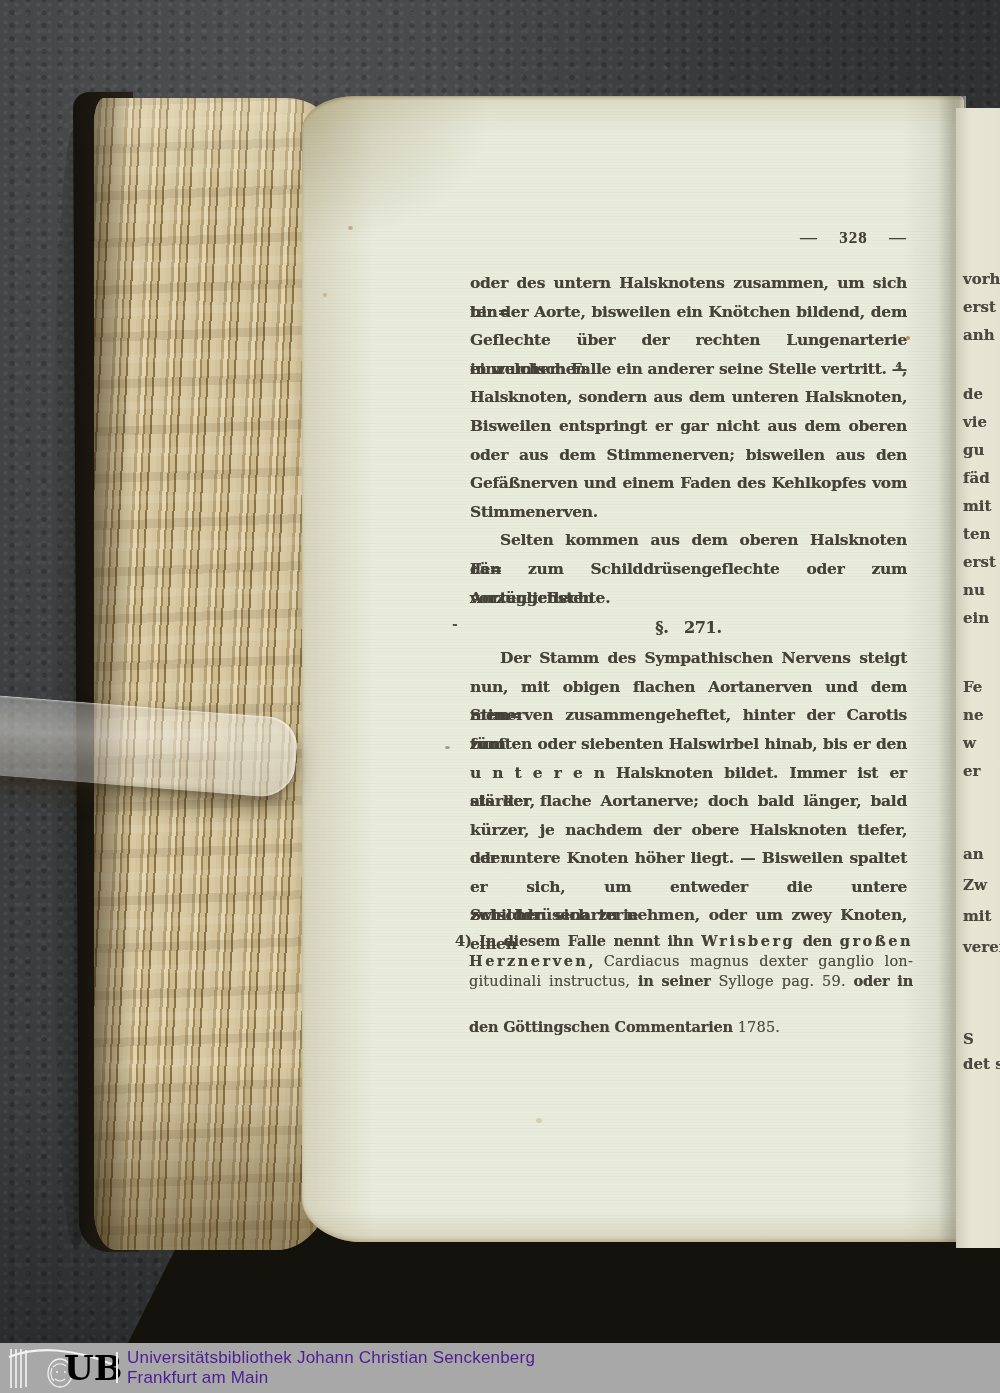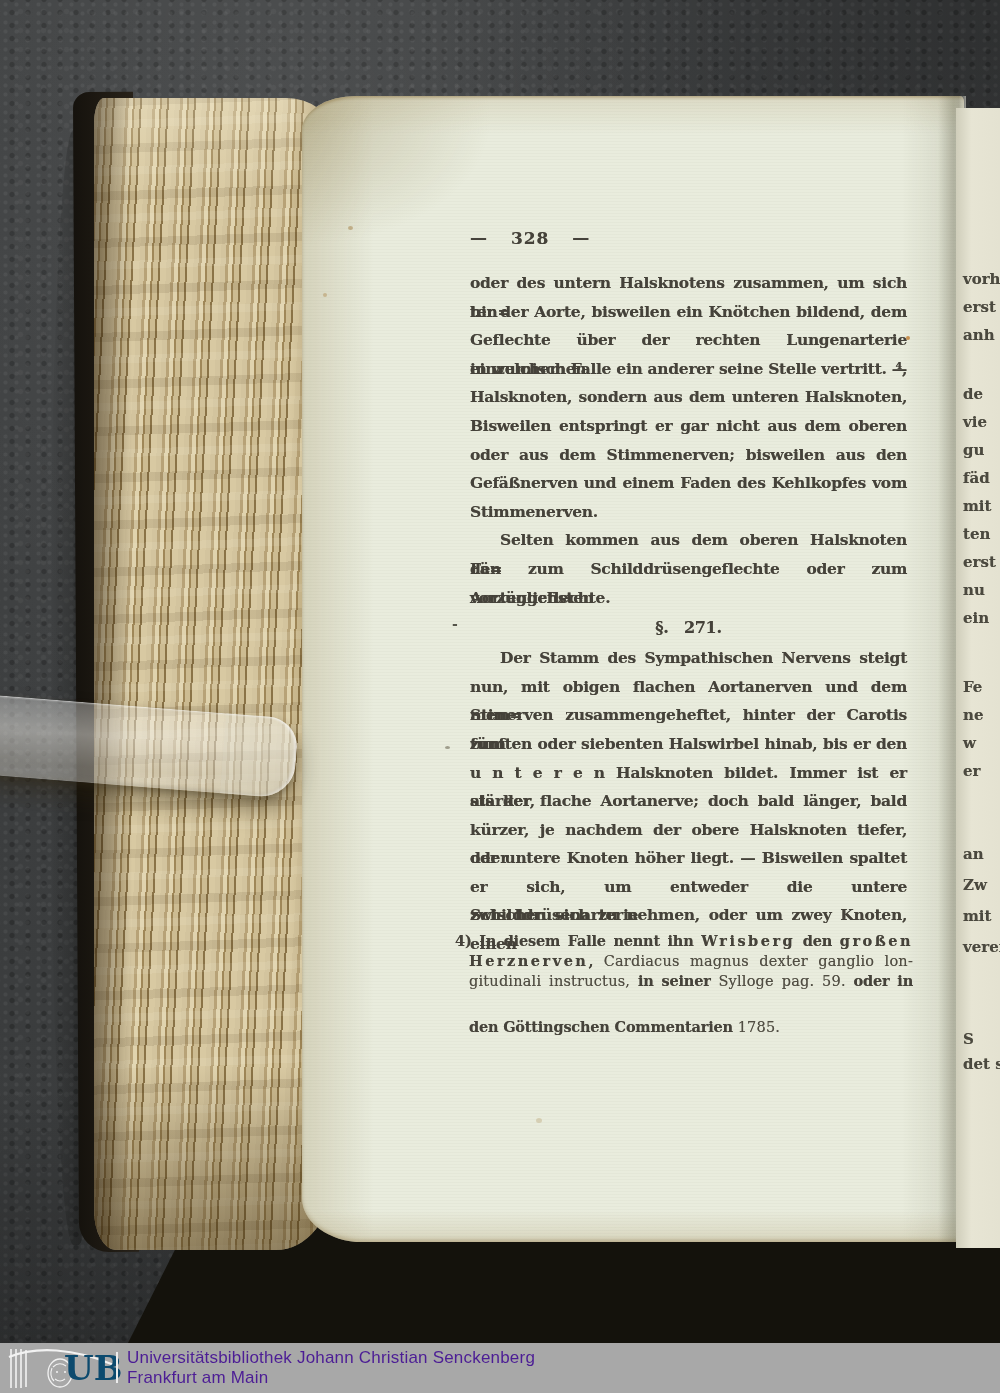--- a/index.html
+++ b/index.html
@@ -53,22 +53,22 @@
   .page-tint{inset:0;border-radius:inherit;
     background:
       radial-gradient(ellipse 270px 180px at 0% 2%, rgba(130,112,60,0.30), transparent 70%),
       linear-gradient(90deg, rgba(150,130,80,0.24), transparent 72px),
       linear-gradient(270deg, rgba(108,104,78,0.18), transparent 62px),
       linear-gradient(180deg, rgba(150,125,70,0.16), transparent 38px),
       linear-gradient(0deg, rgba(150,125,70,0.20), transparent 32px);}
 
   
   .ink{color:#45423a;text-shadow:0 0 0.5px rgba(60,55,40,0.55);}
-  .page-number{left:168px;top:132px;width:437px;text-align:left;
-    font-size:17px;font-weight:bold;word-spacing:16px;letter-spacing:1px;}
+  .page-number{left:168px;top:132px;width:437px;text-align:right;
+    font-size:17px;font-weight:bold;word-spacing:16px;letter-spacing:1px;font-family:Liberation Serif, serif;}
   .textblock{left:168px;top:173px;width:437px;font-size:15.5px;font-weight:bold;
     letter-spacing:-0.3px;}
   .tl{height:28.6px;line-height:28.6px;text-align:justify;text-align-last:justify;}
   .para1 .tl:last-child,.para2 .tl:last-child{text-align-last:left;}
   .para2 .tl:first-child,.para3 .tl:first-child{text-indent:30px;}
   .heading{height:32px;line-height:32px;text-align:center;word-spacing:10px;font-size:16px;}
   .margin-dash{left:150px;top:520px;font-size:14px;font-weight:bold;color:#55544a;}
   .footnote{left:153px;top:835px;width:458px;font-size:14.5px;font-weight:bold;
     letter-spacing:-0.2px;padding-left:14px;box-sizing:border-box;}
   .fn-line{line-height:20px;text-align:justify;text-align-last:justify;}
@@ -96,21 +96,21 @@
     border-right:1px solid rgba(255,255,255,0.55);}
   .acrylic::after{content:"";position:absolute;right:0;top:0;width:72px;height:100%;
     border-radius:0 30px 34px 0;background:rgba(220,214,198,0.28);
     box-shadow:inset -2px 0 3px rgba(255,255,255,0.5);}
 
   
   .banner{left:0;top:1343px;width:1000px;height:50px;background:#a8a8a8;
     font-family:"Liberation Sans",sans-serif;}
   .logo-svg{position:absolute;left:8px;top:3px;}
   .ub{position:absolute;left:64px;top:5px;font-family:"DejaVu Serif",serif;
-    font-weight:bold;font-size:34px;color:#0c4a6e;letter-spacing:0px;}
+    font-weight:bold;font-size:34px;color:#000000;letter-spacing:0px;}
   .divider{position:absolute;left:116px;top:9px;width:2px;height:31px;background:#ececec;}
   .bannertext{position:absolute;left:127px;top:5px;color:#4c1d95;
     font-size:17px;line-height:20px;letter-spacing:0.2px;}
 </style>
 </head>
 <body>
 
 <div class="abs leather"></div>
 <div class="abs vignette"></div>
 <div class="abs under-shadow"></div>

